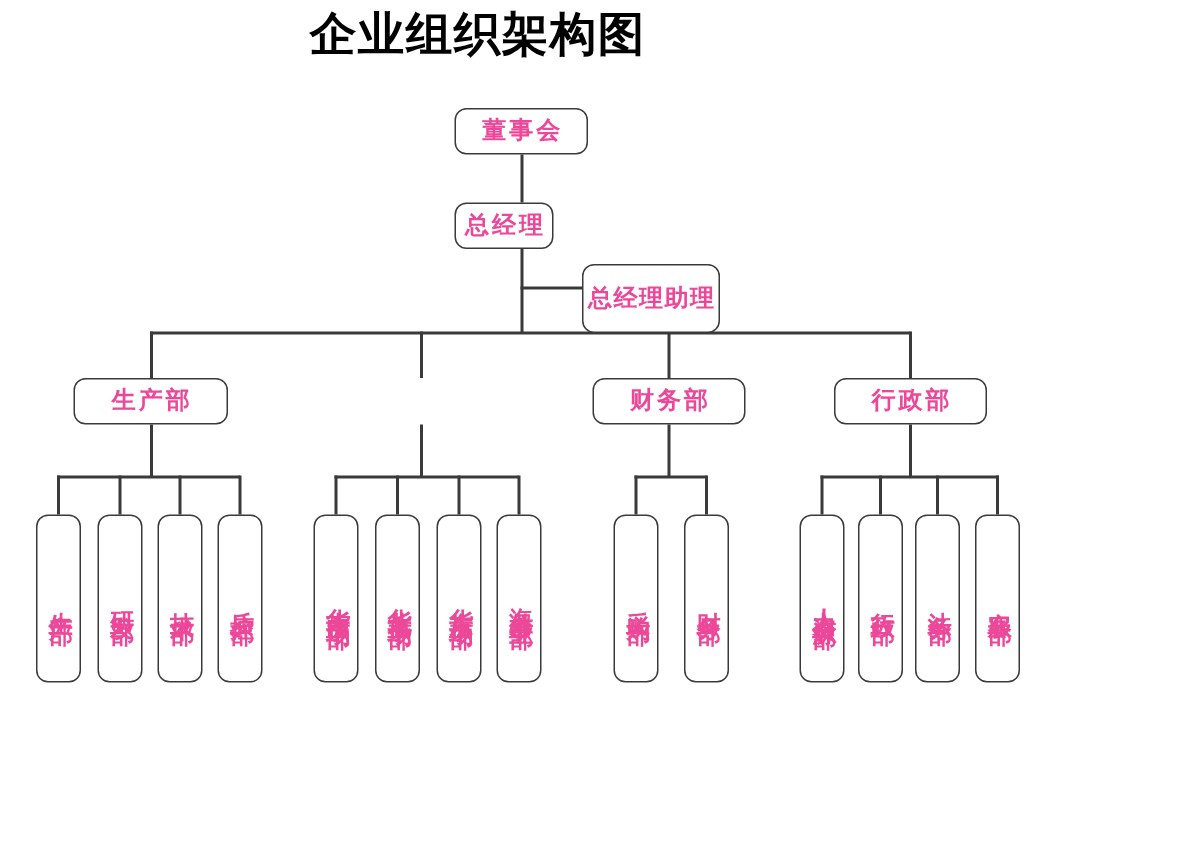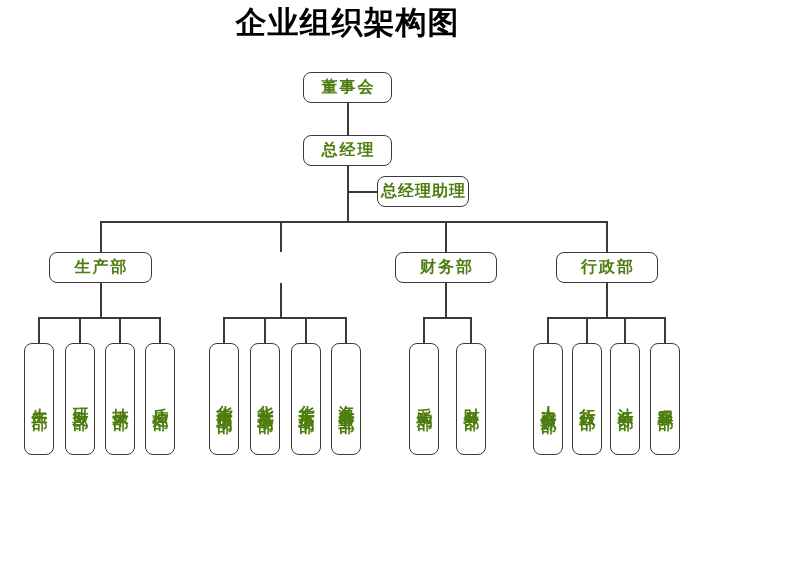--- a/index.html
+++ b/index.html
@@ -3,27 +3,27 @@
 <meta charset="utf-8">
 <style>
   html,body{margin:0;padding:0;background:#ffffff;}
   .canvas{
     position:relative;width:800px;height:566px;background:#ffffff;overflow:hidden;
     font-family:"Liberation Sans","DejaVu Sans",sans-serif;color:#000;
   }
   .title{
     position:absolute;top:2px;left:0;width:637px;margin:0;
     text-align:center;font-size:31px;font-weight:bold;line-height:42px;
-    letter-spacing:1px;color:#000;padding-left:29px;
+    letter-spacing:1px;color:#000;
   }
   .node{
     position:absolute;box-sizing:border-box;
     border:1.5px solid #3a3a3a;border-radius:8px;background:#ffffff;
     display:flex;align-items:center;justify-content:center;
-    font-size:16px;font-weight:bold;color:#4d7c0f;
+    font-size:16px;font-weight:bold;color:#ec4899;
     letter-spacing:2px;text-indent:2px;white-space:nowrap;
   }
   .leaf{width:30px;height:112px;top:343px;}
   .vtext{
     writing-mode:vertical-rl;text-orientation:upright;
     letter-spacing:3px;font-size:16px;font-weight:bold;
     text-indent:0;
   }
   .line{position:absolute;background:#3a3a3a;}
   .v{width:1.5px;}
@@ -65,22 +65,22 @@
   <div class="line v" style="left:470px;top:317px;height:26px"></div>
 
   <div class="line v" style="left:606px;top:283px;height:35px"></div>
   <div class="line h" style="left:547px;top:317px;width:119px"></div>
   <div class="line v" style="left:547px;top:317px;height:26px"></div>
   <div class="line v" style="left:586px;top:317px;height:26px"></div>
   <div class="line v" style="left:624px;top:317px;height:26px"></div>
   <div class="line v" style="left:664px;top:317px;height:26px"></div>
 
   <div class="node" style="left:303px;top:72px;width:89px;height:31px">董事会</div>
-  <div class="node" style="left:303px;top:135px;width:89px;height:31px">总经理</div>
-  <div class="node" style="left:377px;top:176px;width:92px;height:31px;letter-spacing:1px;text-indent:1px">总经理助理</div>
+  <div class="node" style="left:303px;top:135px;width:66px;height:31px">总经理</div>
+  <div class="node" style="left:388px;top:176px;width:92px;height:46px;letter-spacing:1px;text-indent:1px">总经理助理</div>
 
   <div class="node" style="left:49px;top:252px;width:103px;height:31px">生产部</div>
   <div class="node" style="left:395px;top:252px;width:102px;height:31px">财务部</div>
   <div class="node" style="left:556px;top:252px;width:102px;height:31px">行政部</div>
 
   <div class="node leaf" style="left:24px">
     <span class="vtext">生产部</span>
   </div>
   <div class="node leaf" style="left:65px">
     <span class="vtext">研发部</span>

